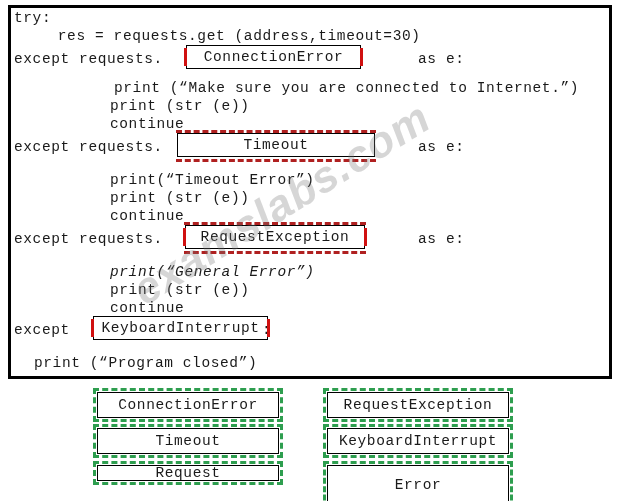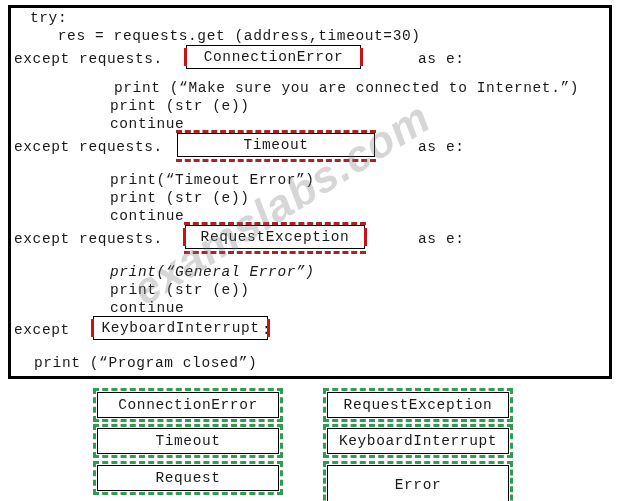--- a/index.html
+++ b/index.html
@@ -125,21 +125,21 @@
   }
 </style>
 </head>
 <body>
 
 <div id="watermark">examslabs.com</div>
 
 <div id="code-block"></div>
 
 <div id="code-lines-layer">
-    <div class="code-line" style="left: 14px; top: 10px; margin-left: 16px;">try:</div>
+    <div class="code-line" style="left: 14px; top: 10px;">try:</div>
     <div class="code-line" style="left: 2px; top: 28px;">      res = requests.get (address,timeout=30)</div>
     <div class="code-line" style="left: 14px; top: 51px;">except requests.</div>
     <div class="code-line" style="left: 418px; top: 51px;">as e:</div>
     <div class="code-line" style="left: 114px; top: 80px;">print (“Make sure you are connected to Internet.”)</div>
     <div class="code-line" style="left: 110px; top: 98px;">print (str (e))</div>
     <div class="code-line" style="left: 110px; top: 116px;">continue</div>
     <div class="code-line" style="left: 14px; top: 139px;">except requests.</div>
     <div class="code-line" style="left: 418px; top: 139px;">as e:</div>
     <div class="code-line" style="left: 110px; top: 172px;">print(“Timeout Error”)</div>
     <div class="code-line" style="left: 110px; top: 190px;">print (str (e))</div>
@@ -197,21 +197,21 @@
       <div class="bank-inner">
         <span>Timeout</span>
       </div>
     </div>
     <div class="bank-item" style="left: 327px; top: 428px; width: 182px; height: 26px;">
       <div class="bank-outer"></div>
       <div class="bank-inner">
         <span>KeyboardInterrupt</span>
       </div>
     </div>
-    <div class="bank-item" style="left: 97px; top: 465px; width: 182px; height: 26px;">
+    <div class="bank-item" style="left: 97px; top: 465px; width: 182px; height: 16px;">
       <div class="bank-outer"></div>
       <div class="bank-inner">
         <span>Request</span>
       </div>
     </div>
     <div class="bank-item" style="left: 327px; top: 465px; width: 182px; height: 40px;">
       <div class="bank-outer"></div>
       <div class="bank-inner">
         <span>Error</span>
       </div>

